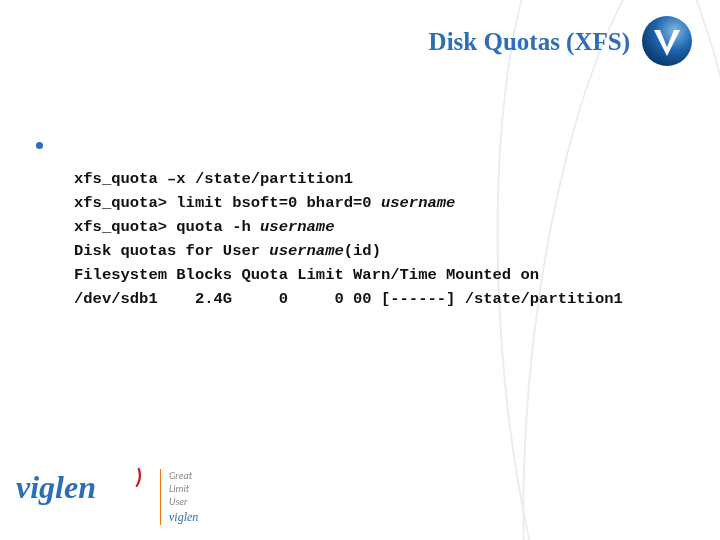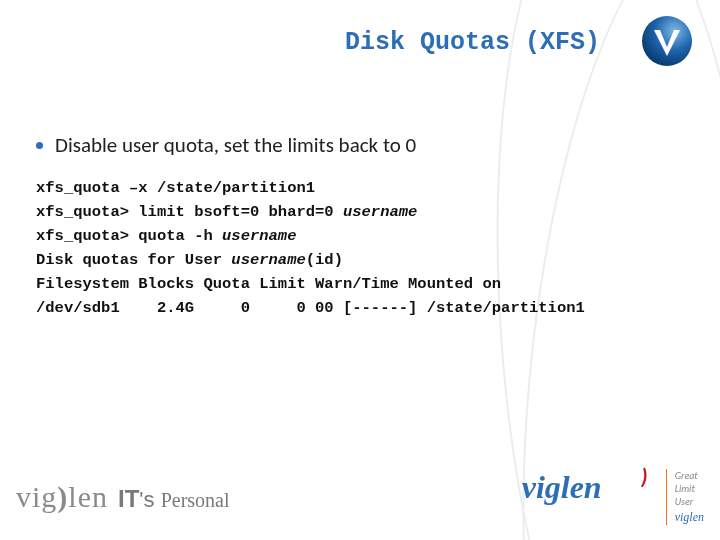--- a/index.html
+++ b/index.html
@@ -14,37 +14,37 @@
     border: 2px solid #e9edf0; border-radius: 50%;
     transform: rotate(-4deg);
   }
   .curve2 {
     position: absolute; right: -70px; top: -80px;
     width: 260px; height: 900px;
     border: 2px solid #e9edf0; border-radius: 50%;
     transform: rotate(6deg);
   }
   .slide-title {
-    position: absolute; top: 28px; right: 120px;
+    position: absolute; top: 28px; right: 90px;
     color: #2d6eb6; font-size: 25px;
-    font-family: Liberation Mono, monospace;
+    font-family: Liberation Serif, serif;
   }
   .logo-tr {
     position: absolute; top: 14px; right: 26px;
     width: 54px; height: 54px;
   }
   .content { position: absolute; top: 132px; left: 36px; right: 24px; }
   .bullet-row { display: flex; align-items: flex-start; gap: 12px; margin-bottom: 18px; }
   .bullet-dot {
     width: 7px; height: 7px; border-radius: 50%;
     background: #2d6eb6; margin-top: 10px; flex: none;
   }
   .bullet-text { font-size: 21px; color: #222; }
   .code-block {
-    font-family: "Courier New", monospace;
+    margin-left: 38px; font-family: "Courier New", monospace;
     font-weight: bold; font-size: 15.5px; line-height: 1.55;
     color: #111; white-space: pre;
   }
   .code-block .em { font-style: italic; }
   .footer {
     position: absolute; left: 0; right: 0; bottom: 0;
     height: 86px; display: flex; align-items: center;
     justify-content: space-between; padding: 0 16px;
   }
   .footer-left { display: flex; align-items: baseline; gap: 10px; color: #6d6d6d; }
@@ -93,35 +93,30 @@
     <circle cx="27" cy="27" r="25" fill="url(#g1)"></circle>
     <path d="M14 16 L27 42 L40 16 L34 16 L27 33 L20 16 Z" fill="#fff"></path>
   </svg>
 </div>
 
 <h1 class="slide-title">Disk Quotas (XFS)</h1>
 
 <div class="content">
   <div class="bullet-row">
     <span class="bullet-dot"></span>
-    <span class="bullet-text">Disable user quota, set the limits back to 0</span>
   </div>
   <div class="code-block"><span>xfs_quota –x /state/partition1</span>
 <span>xfs_quota&gt; limit bsoft=0 bhard=0 </span><span class="em">username</span>
 <span>xfs_quota&gt; quota -h </span><span class="em">username</span>
 <span>Disk quotas for User </span><span class="em">username</span><span>(id)</span>
 <span>Filesystem Blocks Quota Limit Warn/Time Mounted on</span>
 <span>/dev/sdb1    2.4G     0     0 00 [------] /state/partition1</span></div>
 </div>
 
 <div class="footer">
-  <div class="footer-left">
-    <span class="brand-viglen"><span>vig</span><span class="paren">)</span><span>len</span></span>
-    <span class="brand-it"><span class="big">IT</span><span>'s </span><span class="script">Personal</span></span>
-  </div>
   <div class="footer-right">
     <div class="big-logo">
       <span class="txt">viglen</span>
       <span class="accent">)</span>
     </div>
     <div class="tag-col">
       <span>Great</span>
       <span>Limit</span>
       <span>User</span>
       <span class="mini">viglen</span>

